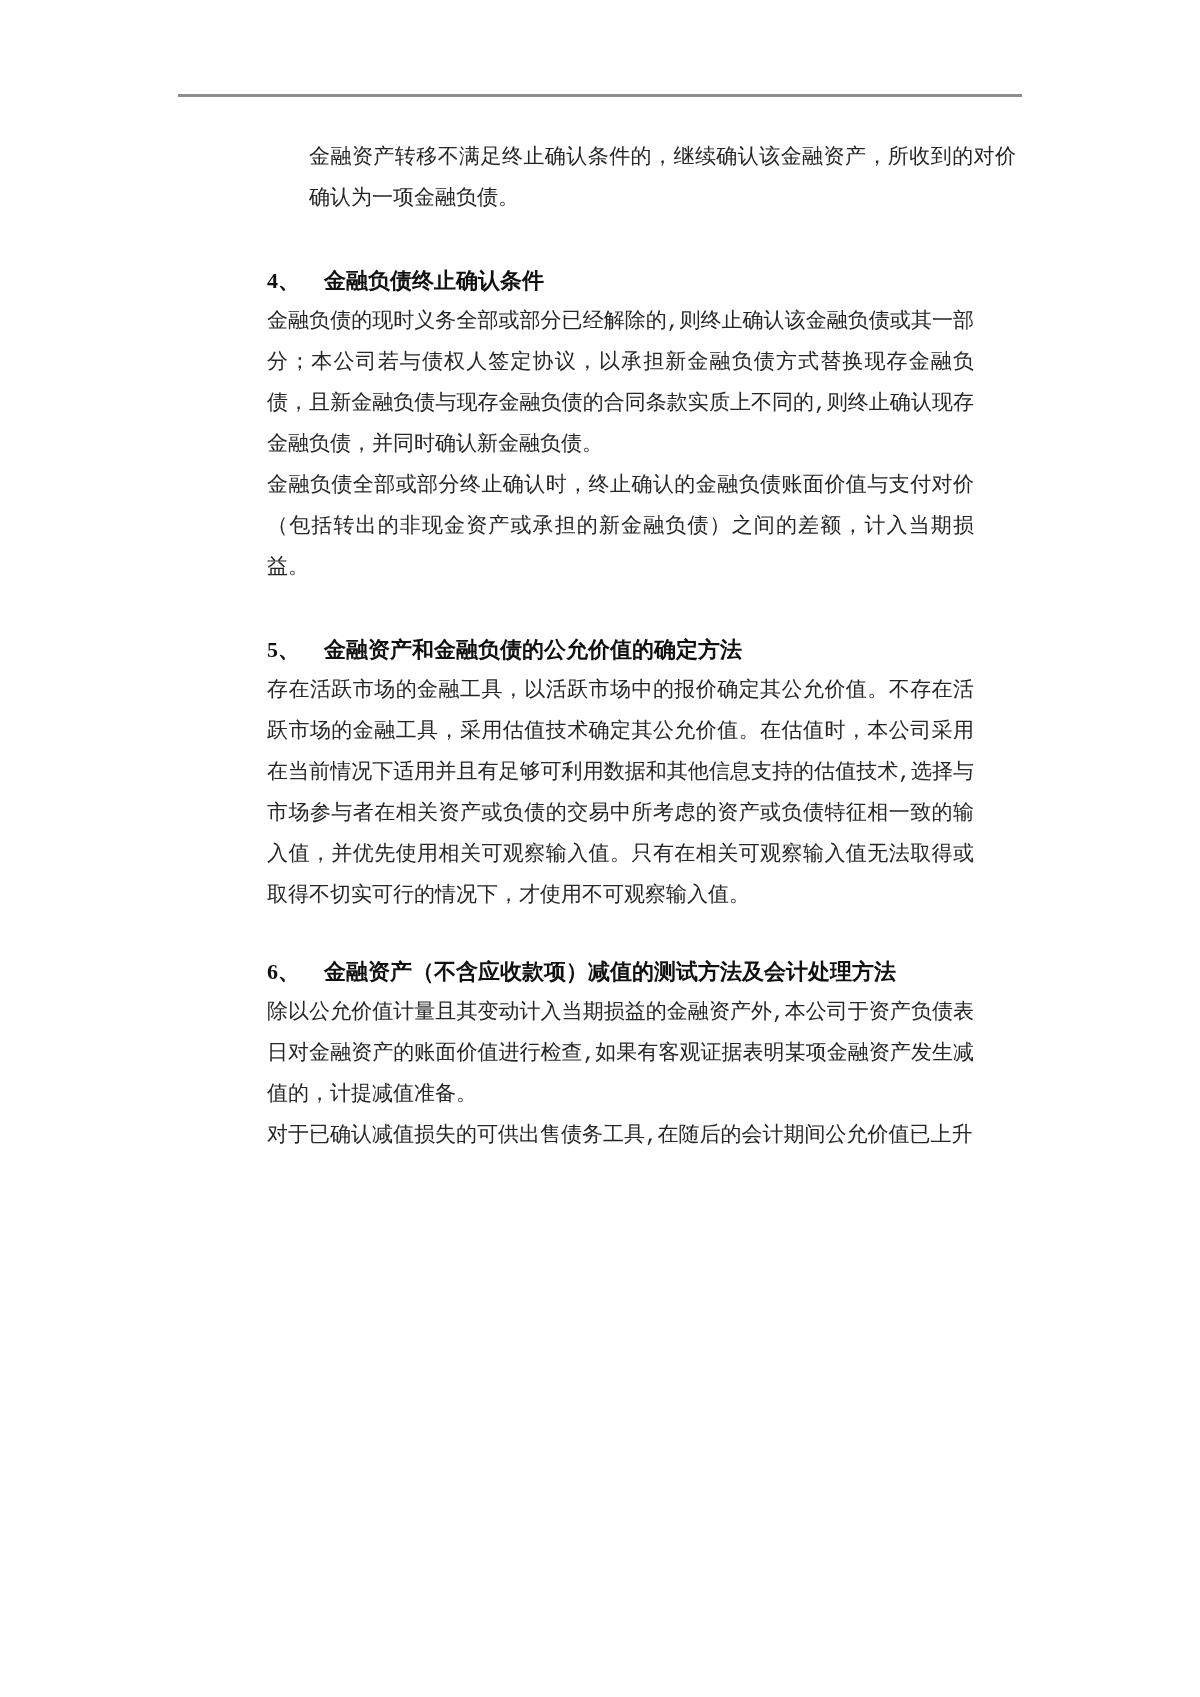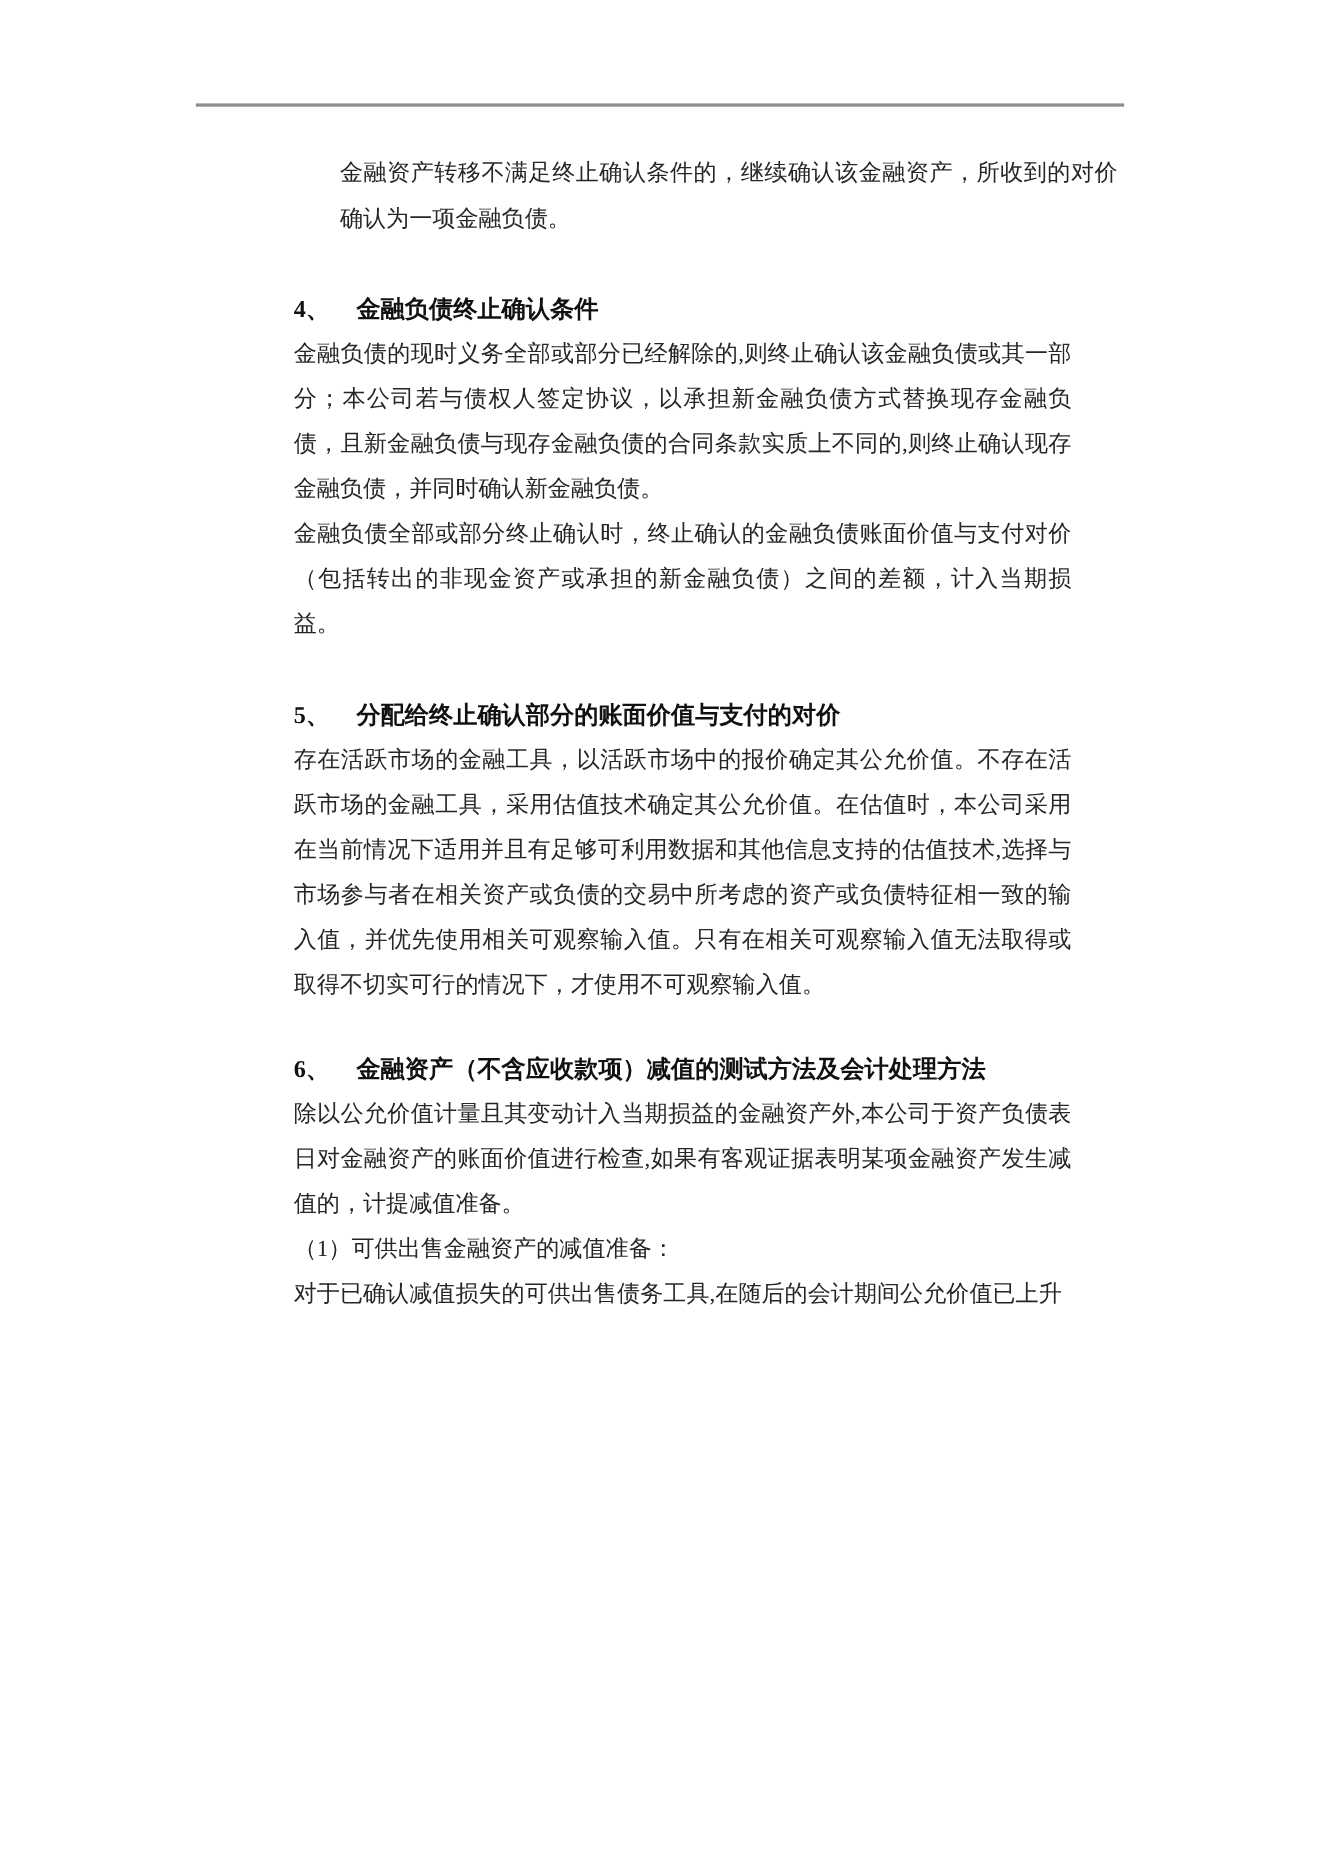--- a/index.html
+++ b/index.html
@@ -29,20 +29,21 @@
   .content {
     margin-left: 267px;
     width: 755px;
   }
   .body-text {
     font-size: 21px;
     line-height: 41px;
     text-align: justify;
     word-break: break-all;
     color: #262626;
+    font-family: Liberation Mono, monospace;
   }
   .intro {
     margin: 40px 0 0 42px;
     width: 707px;
   }
   .section-heading {
     display: flex;
     align-items: baseline;
     margin-top: 41px;
     font-size: 22px;
@@ -87,32 +88,31 @@
       <span class="sec-num">4、</span>
       <span class="sec-title">金融负债终止确认条件</span>
     </div>
     <div class="section-body body-text">
       <p>金融负债的现时义务全部或部分已经解除的,则终止确认该金融负债或其一部分；本公司若与债权人签定协议，以承担新金融负债方式替换现存金融负债，且新金融负债与现存金融负债的合同条款实质上不同的,则终止确认现存金融负债，并同时确认新金融负债。</p>
       <p>金融负债全部或部分终止确认时，终止确认的金融负债账面价值与支付对价（包括转出的非现金资产或承担的新金融负债）之间的差额，计入当期损益。</p>
     </div>
 
     <div class="section-heading">
       <span class="sec-num">5、</span>
-      <span class="sec-title">分配给终止确认部分的账面价值与支付的对价</span>
+      <span class="sec-title">金融资产和金融负债的公允价值的确定方法</span>
     </div>
     <div class="section-body body-text">
       <p>存在活跃市场的金融工具，以活跃市场中的报价确定其公允价值。不存在活跃市场的金融工具，采用估值技术确定其公允价值。在估值时，本公司采用在当前情况下适用并且有足够可利用数据和其他信息支持的估值技术,选择与市场参与者在相关资产或负债的交易中所考虑的资产或负债特征相一致的输入值，并优先使用相关可观察输入值。只有在相关可观察输入值无法取得或取得不切实可行的情况下，才使用不可观察输入值。</p>
     </div>
 
     <div class="section-heading tight">
       <span class="sec-num">6、</span>
       <span class="sec-title">金融资产（不含应收款项）减值的测试方法及会计处理方法</span>
     </div>
     <div class="section-body body-text">
       <p>除以公允价值计量且其变动计入当期损益的金融资产外,本公司于资产负债表日对金融资产的账面价值进行检查,如果有客观证据表明某项金融资产发生减值的，计提减值准备。</p>
-      <p>（1）可供出售金融资产的减值准备：</p>
       <p>对于已确认减值损失的可供出售债务工具,在随后的会计期间公允价值已上升</p>
     </div>
 
   </div>
 
 
 </div>
 
 </body></html>

